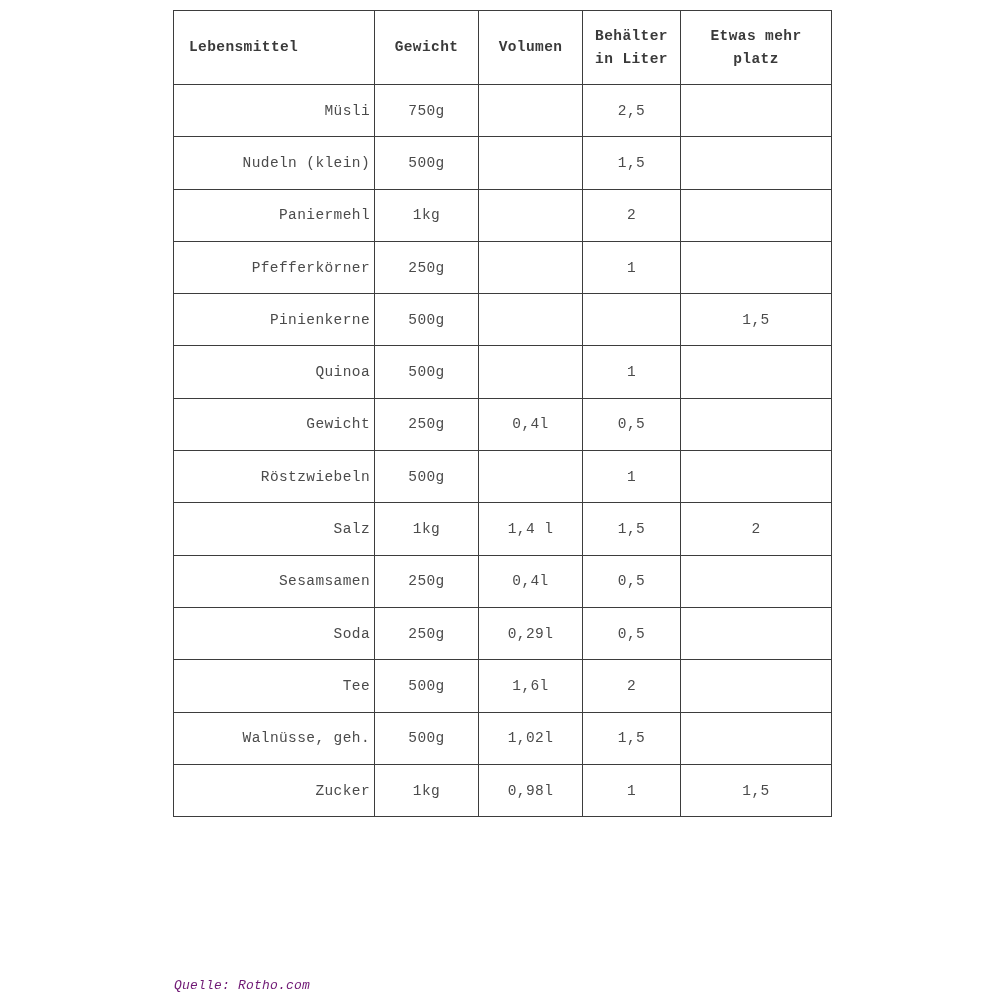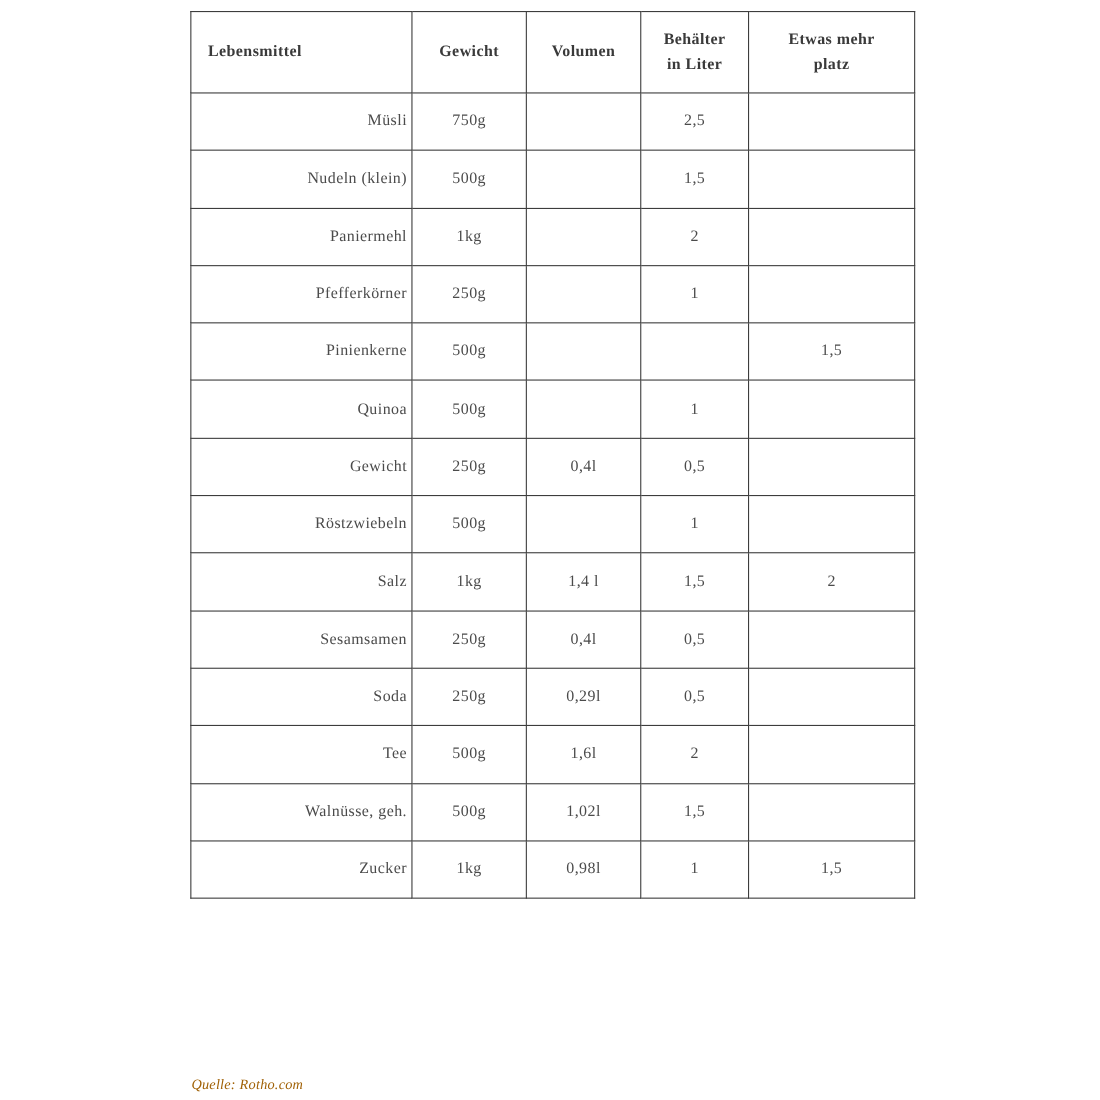--- a/index.html
+++ b/index.html
@@ -2,21 +2,21 @@
 <html><head>
 <meta charset="utf-8">
 <style>
   * { box-sizing: border-box; }
   html, body { margin: 0; padding: 0; background: #ffffff; }
   .page {
     position: relative;
     width: 928px;
     height: 1000px;
     background: #ffffff;
-    font-family: Liberation Serif, serif;
+    font-family: Liberation Mono, monospace;
   }
   table.food-table {
     position: absolute;
     left: 173px;
     top: 10px;
     width: 658px;
     border-collapse: collapse;
     table-layout: fixed;
   }
   .food-table th, .food-table td {
@@ -53,21 +53,21 @@
   .food-table td.left {
     text-align: right;
     padding-left: 15px;
   }
   .source-note {
     position: absolute;
     left: 174px;
     top: 978px;
     font-size: 13px;
     font-style: italic;
-    color: #a16207;
+    color: #701a75;
     letter-spacing: 0.2px;
   }
 </style>
 </head>
 <body>
 
 <div class="page">
 
   <table class="food-table">
     <colgroup>

